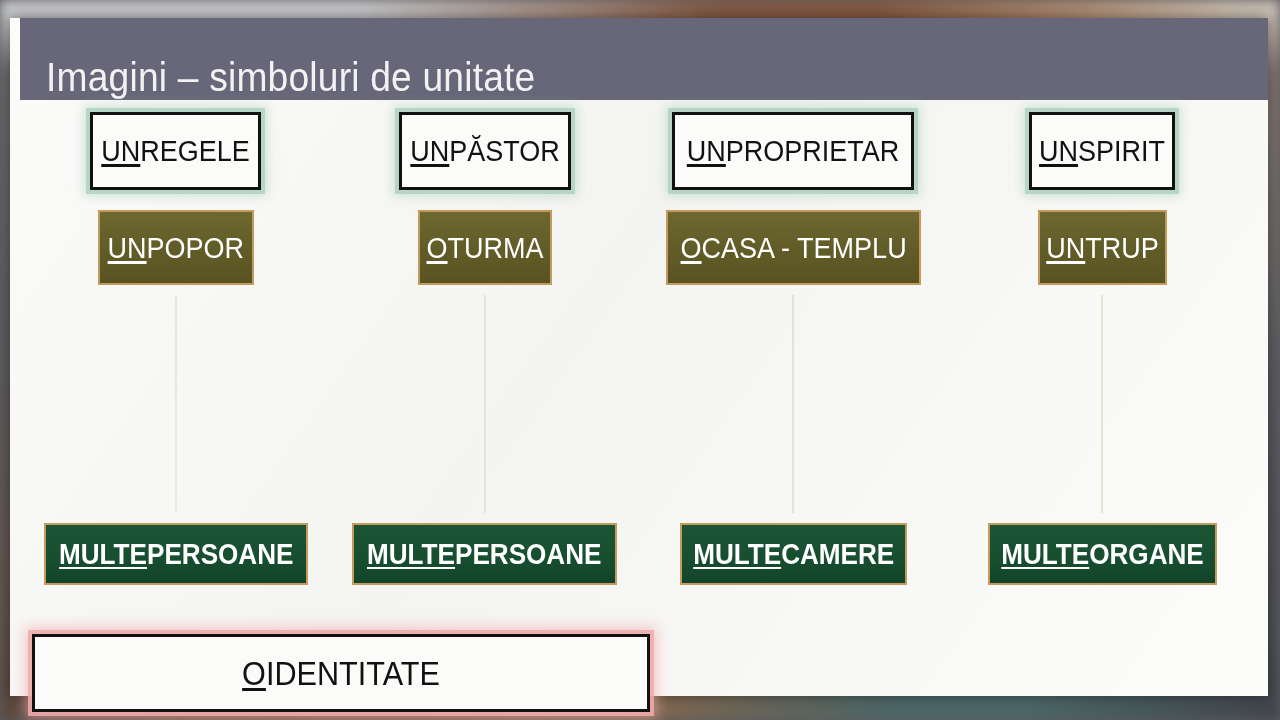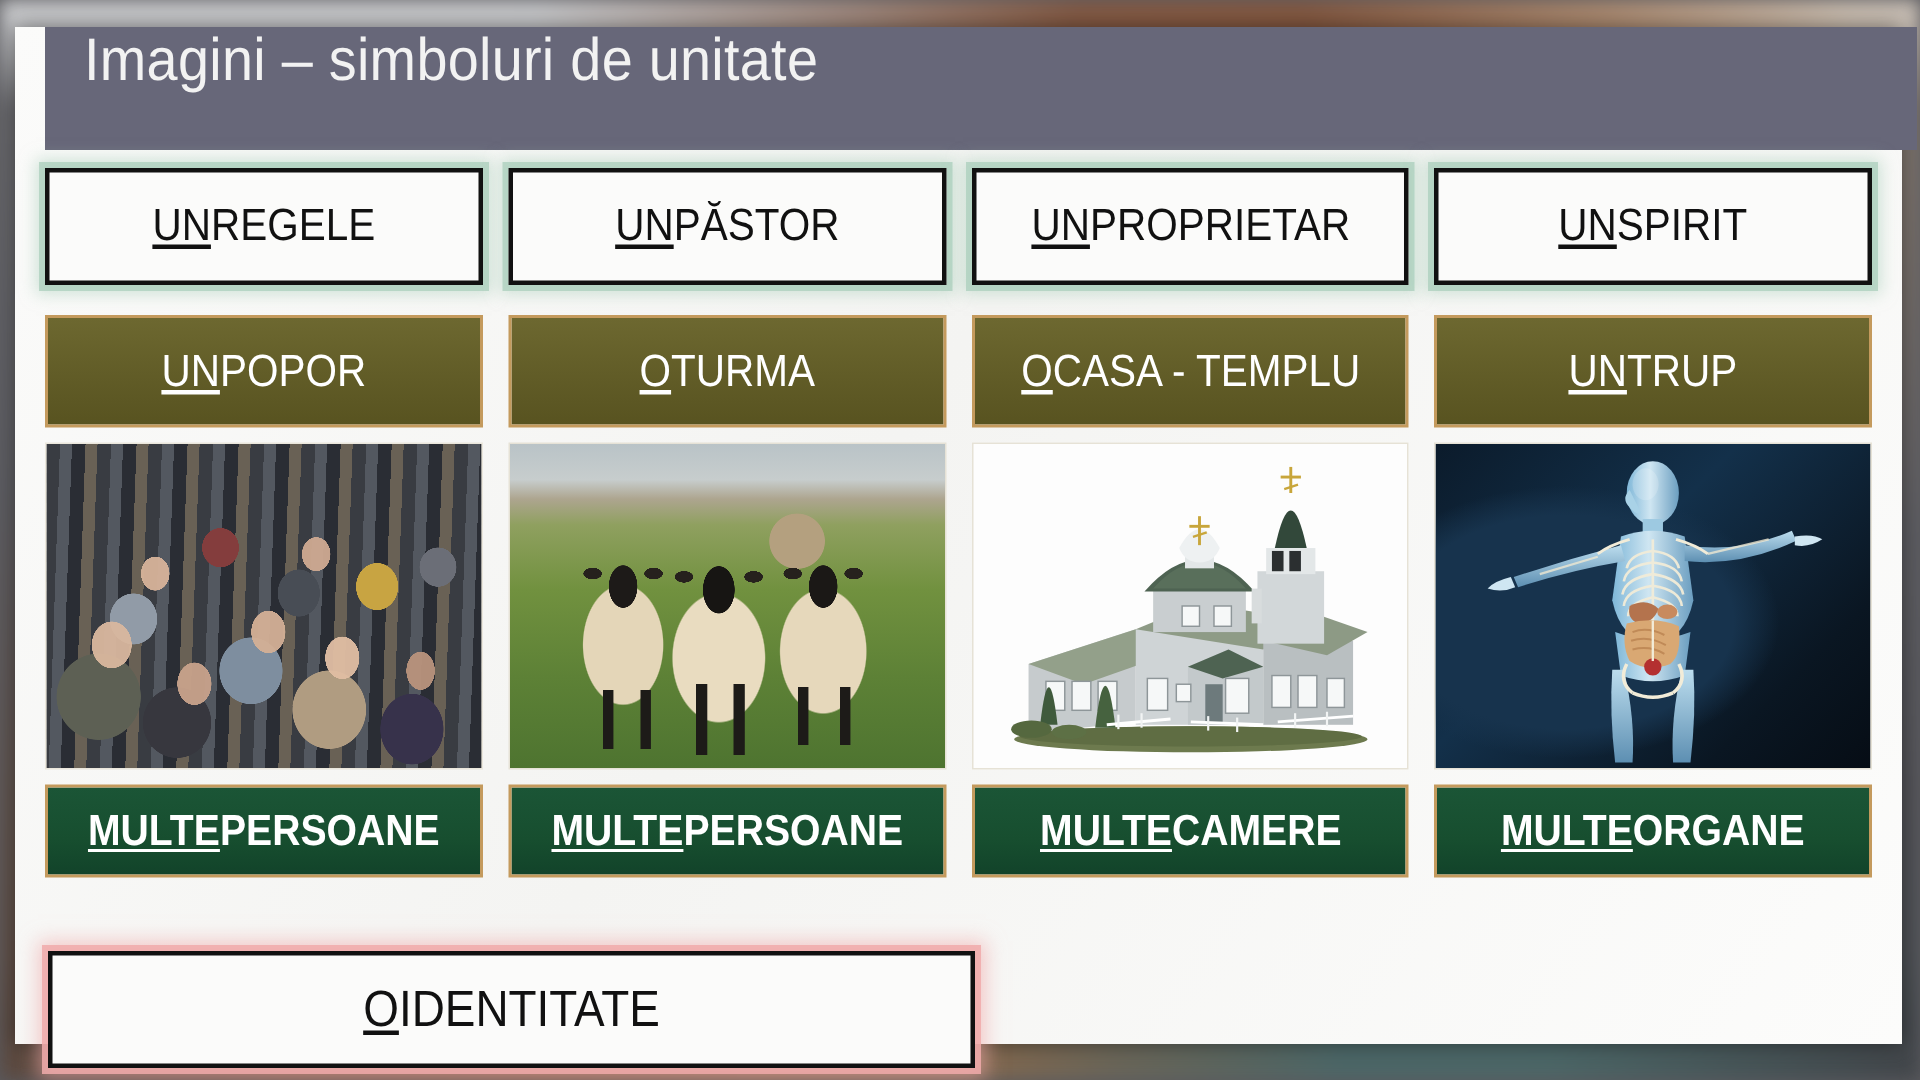--- a/index.html
+++ b/index.html
@@ -25,37 +25,37 @@
 
   
   .card{
     position:absolute;left:10px;top:18px;width:1258px;height:678px;
     background:linear-gradient(125deg,#fbfbfa 0%, #f4f4f2 45%, #fcfcfb 100%);
     box-shadow:0 0 14px rgba(0,0,0,.45);
   }
 
   
   .titlebar{
-    position:absolute;left:20px;top:0px;width:1248px;height:82px;
+    position:absolute;left:10px;top:0px;width:1248px;height:82px;
     background:#676779;
-    display:flex;align-items:flex-start;
+    display:flex;align-items:flex-end;
   }
   .titlebar .title{
     color:#f2f2f2;font-size:40px;font-weight:400;letter-spacing:.2px;
     padding-left:28px;white-space:nowrap;
     font-family:"Liberation Sans", sans-serif;
     transform:scaleX(.93);transform-origin:left center;
   }
 
   
   .grid{
     position:absolute;left:20px;top:94px;width:1218px;
     display:grid;grid-template-columns:repeat(4,1fr);column-gap:17px;
   }
-  .col{display:flex;flex-direction:column;}
+  .col{display:flex;flex-direction:column;align-items:center;}
 
   
   .lbl{
     display:flex;align-items:center;justify-content:center;
     text-align:center;white-space:nowrap;
     transform:scaleX(.9);
   }
   .lbl u{text-decoration:underline;text-underline-offset:3px;}
 
   

